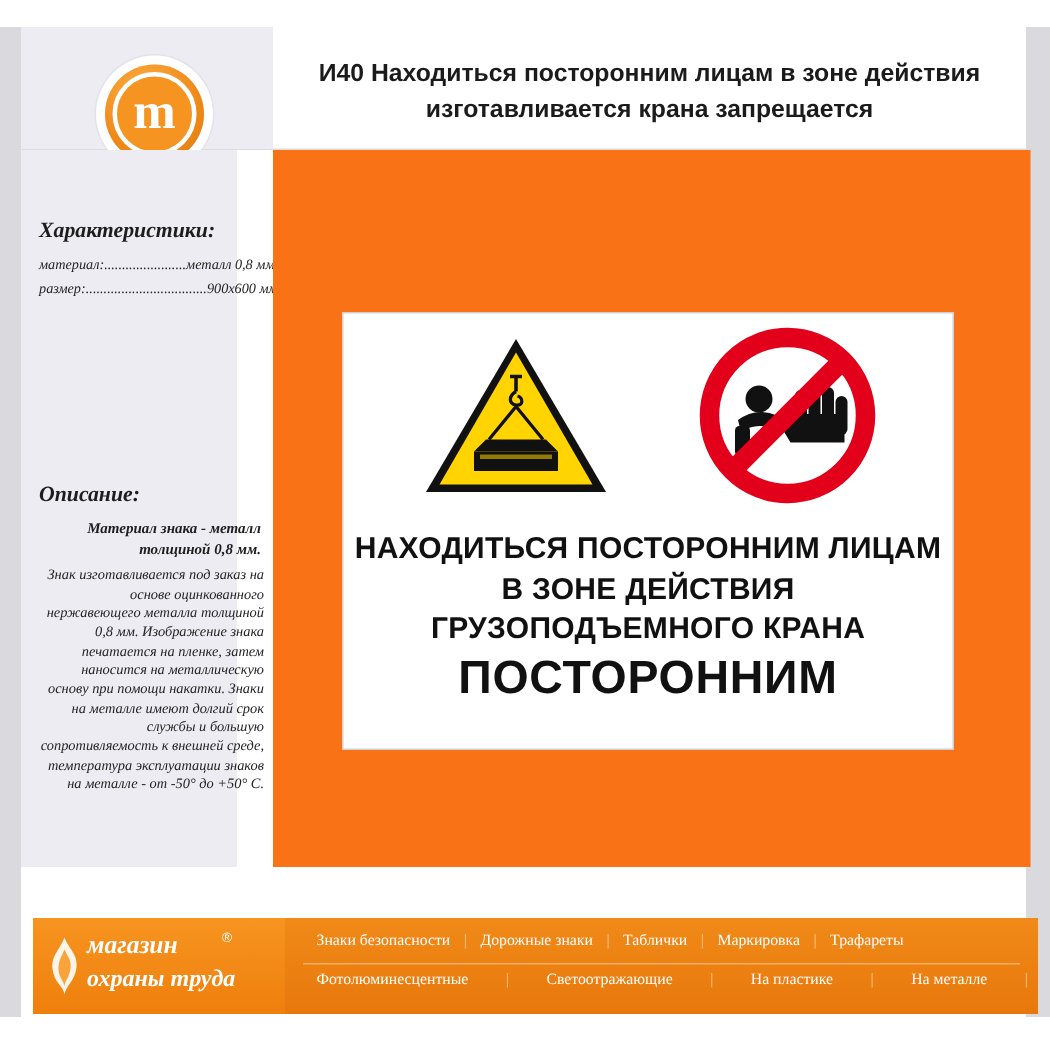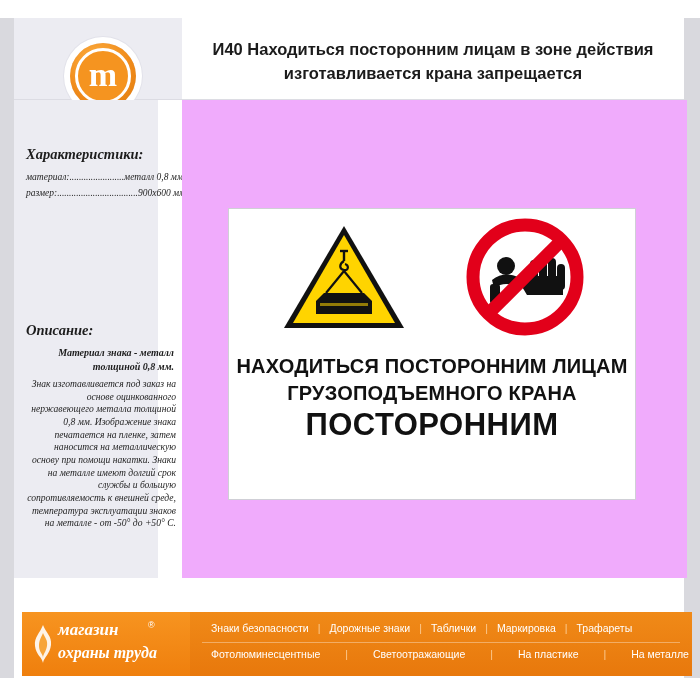--- a/index.html
+++ b/index.html
@@ -158,21 +158,21 @@
     line-height: 1.32;
     color: #242424;
     text-align: right;
   }
 
   
   #main-area {
     position: absolute;
     left: 182px; top: 100px;
     width: 505px; height: 478px;
-    background: #f0abfc;
+    background: #f97316;
   }
   #sign {
     position: absolute;
     left: 46px; top: 108px;
     width: 408px; height: 292px;
     background: #ffffff;
     border: 1px solid #cfcfd6;
     box-sizing: border-box;
   }
   #pictos {
@@ -249,20 +249,21 @@
   }
   .footer-links {
     position: absolute;
     left: 180px;
     width: 486px;
     display: flex;
     align-items: flex-end;
     gap: 0px;
     color: #ffffff;
     font-size: 10.5px;
+    font-family: Liberation Serif, serif;
   }
   #footer-row-1 { top: 10px; }
   #footer-row-2 { top: 36px; gap: 16px; }
   .footer-links a {
     color: #ffffff;
     text-decoration: none;
     padding: 0 9px;
     white-space: nowrap;
   }
   .footer-links .sep {
@@ -350,20 +351,21 @@
               <rect x="91" y="46" width="8" height="26" rx="4"></rect>
               <path d="M60 58 q-7 2 -5 9 l6 10 h36 v-19 z"></path>
             </g>
             <line x1="22" y1="96" x2="96" y2="22" stroke="#e2001a" stroke-width="13"></line>
           </svg>
         </span>
       </div>
 
       <div id="sign-text">
         <div class="sign-line">НАХОДИТЬСЯ ПОСТОРОННИМ ЛИЦАМ</div>
+        <div class="sign-line">В ЗОНЕ ДЕЙСТВИЯ</div>
         <div class="sign-line">ГРУЗОПОДЪЕМНОГО КРАНА</div>
         <div class="sign-line big">ПОСТОРОННИМ</div>
       </div>
     </div>
   </div>
 
   <div id="footer">
     <div id="footer-logo">
       <svg id="footer-flame" viewBox="0 0 24 40" aria-hidden="true">
         <path d="M12 1 C15 9 21 12 20 21 C19 30 13 33 12 39 C11 33 5 31 4 22 C3 13 9 9 12 1 Z" fill="#ffffff" opacity=".9"></path>

